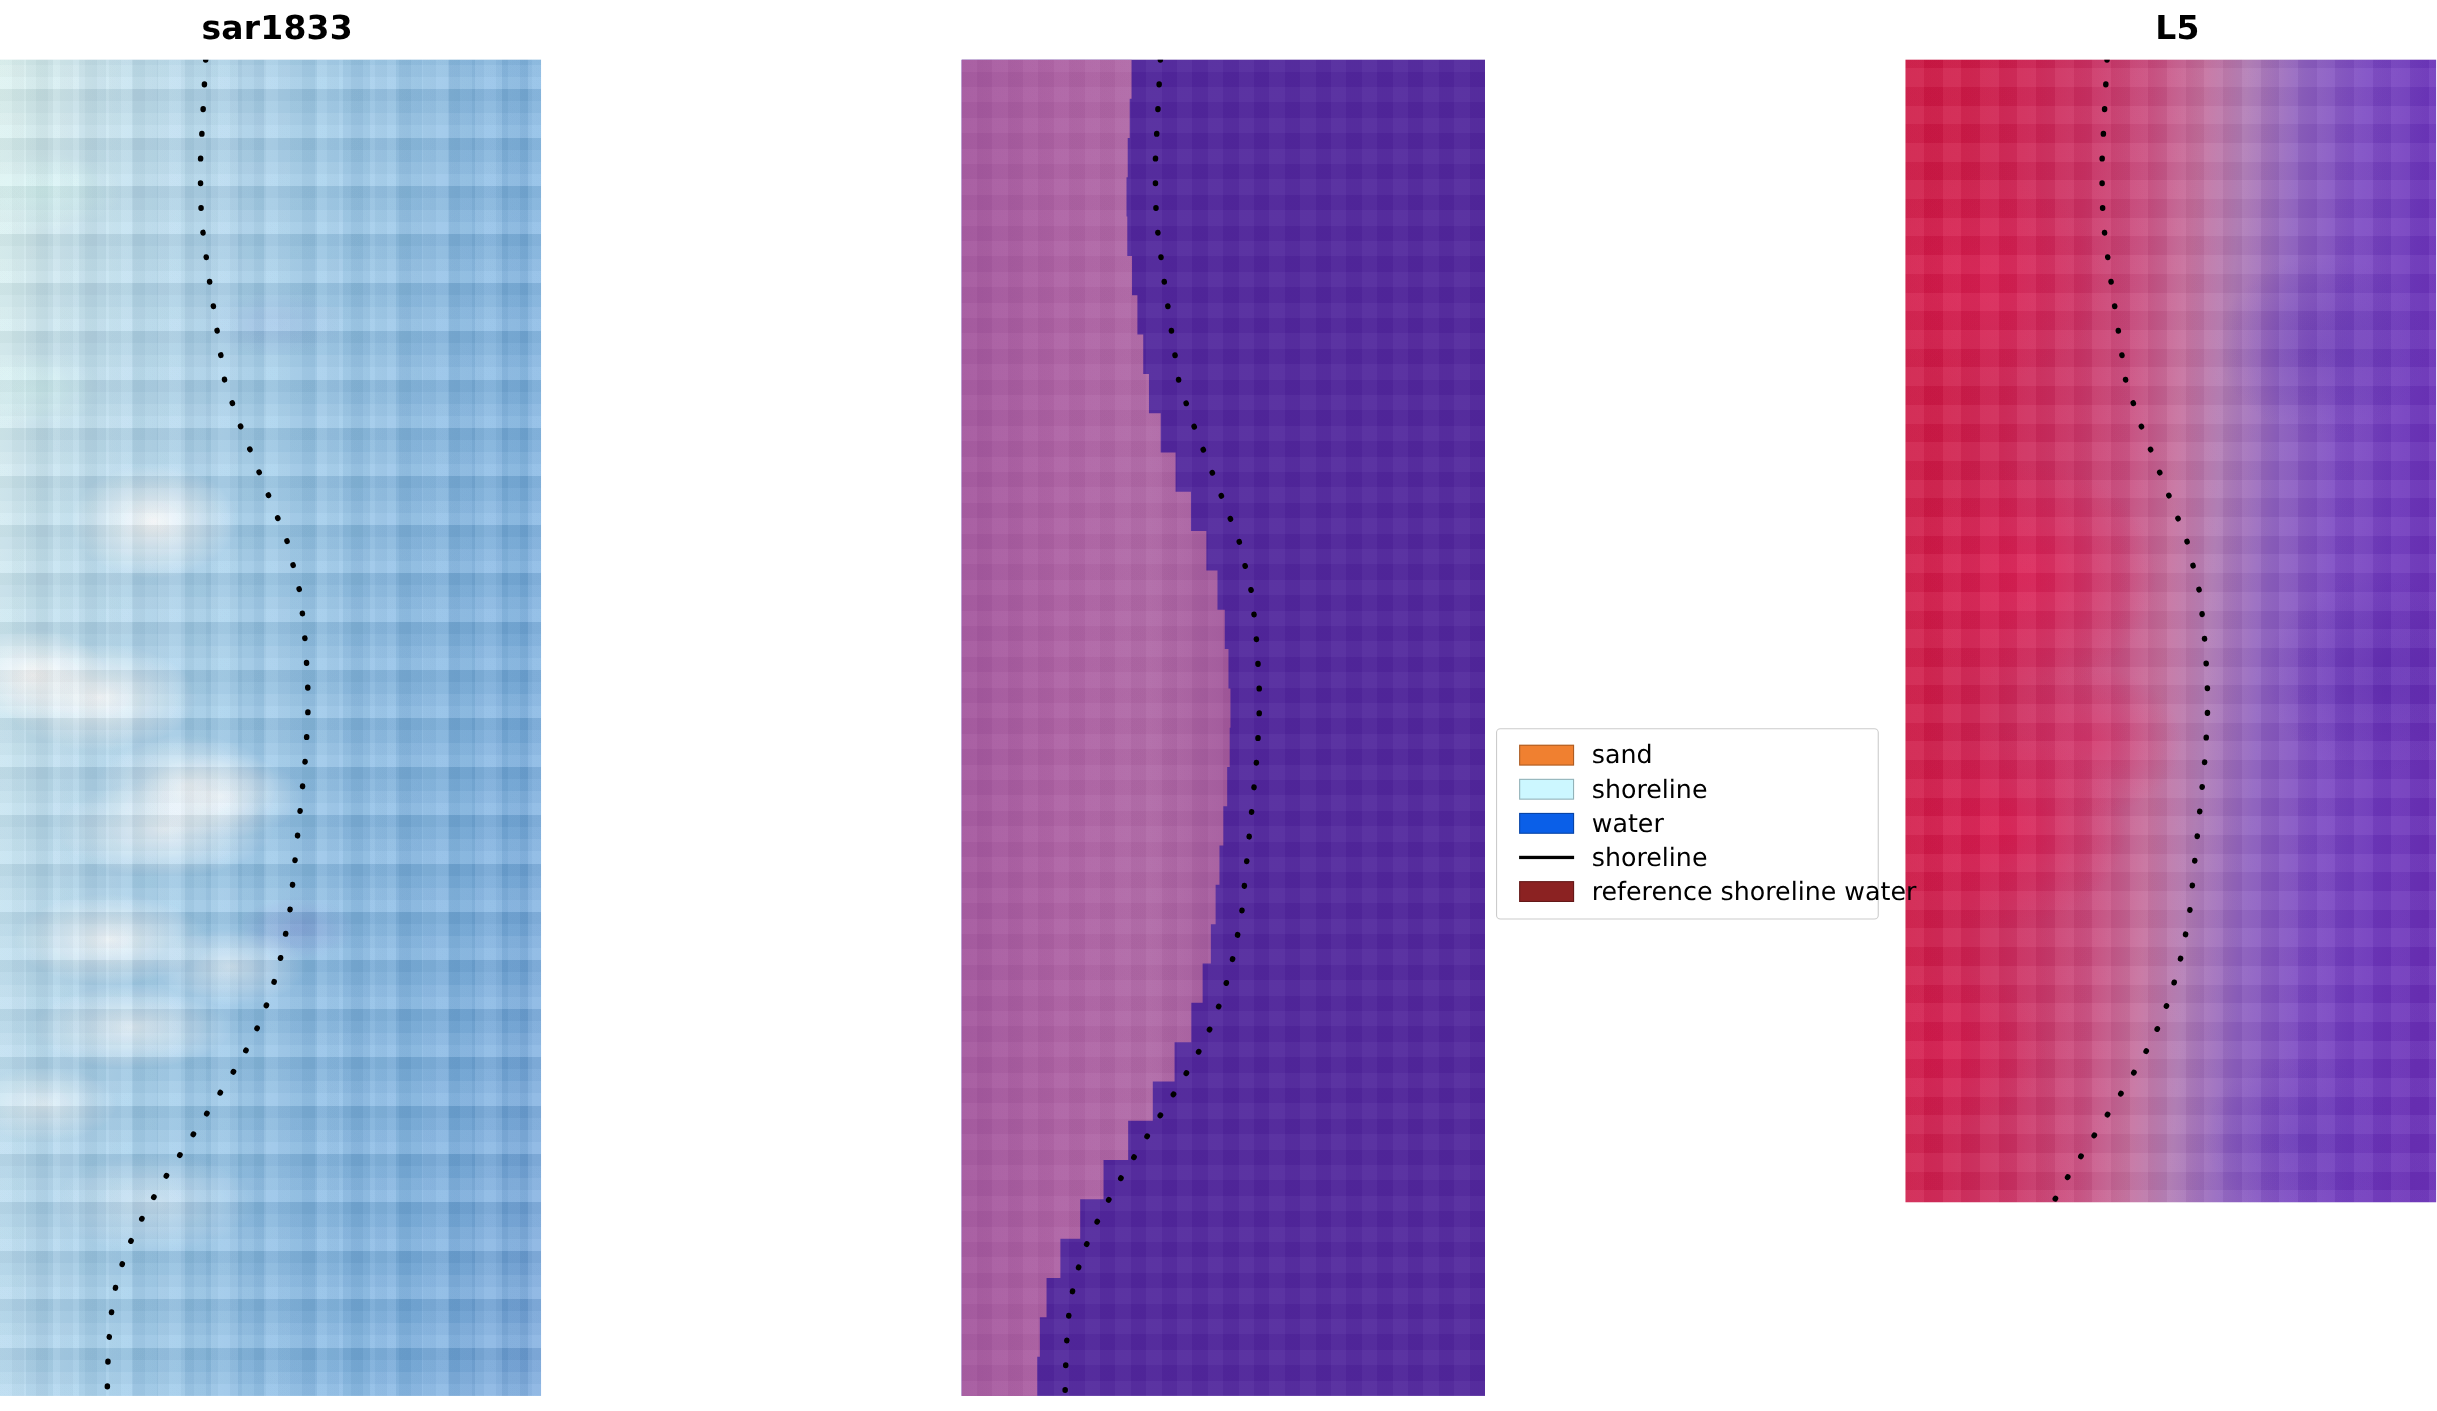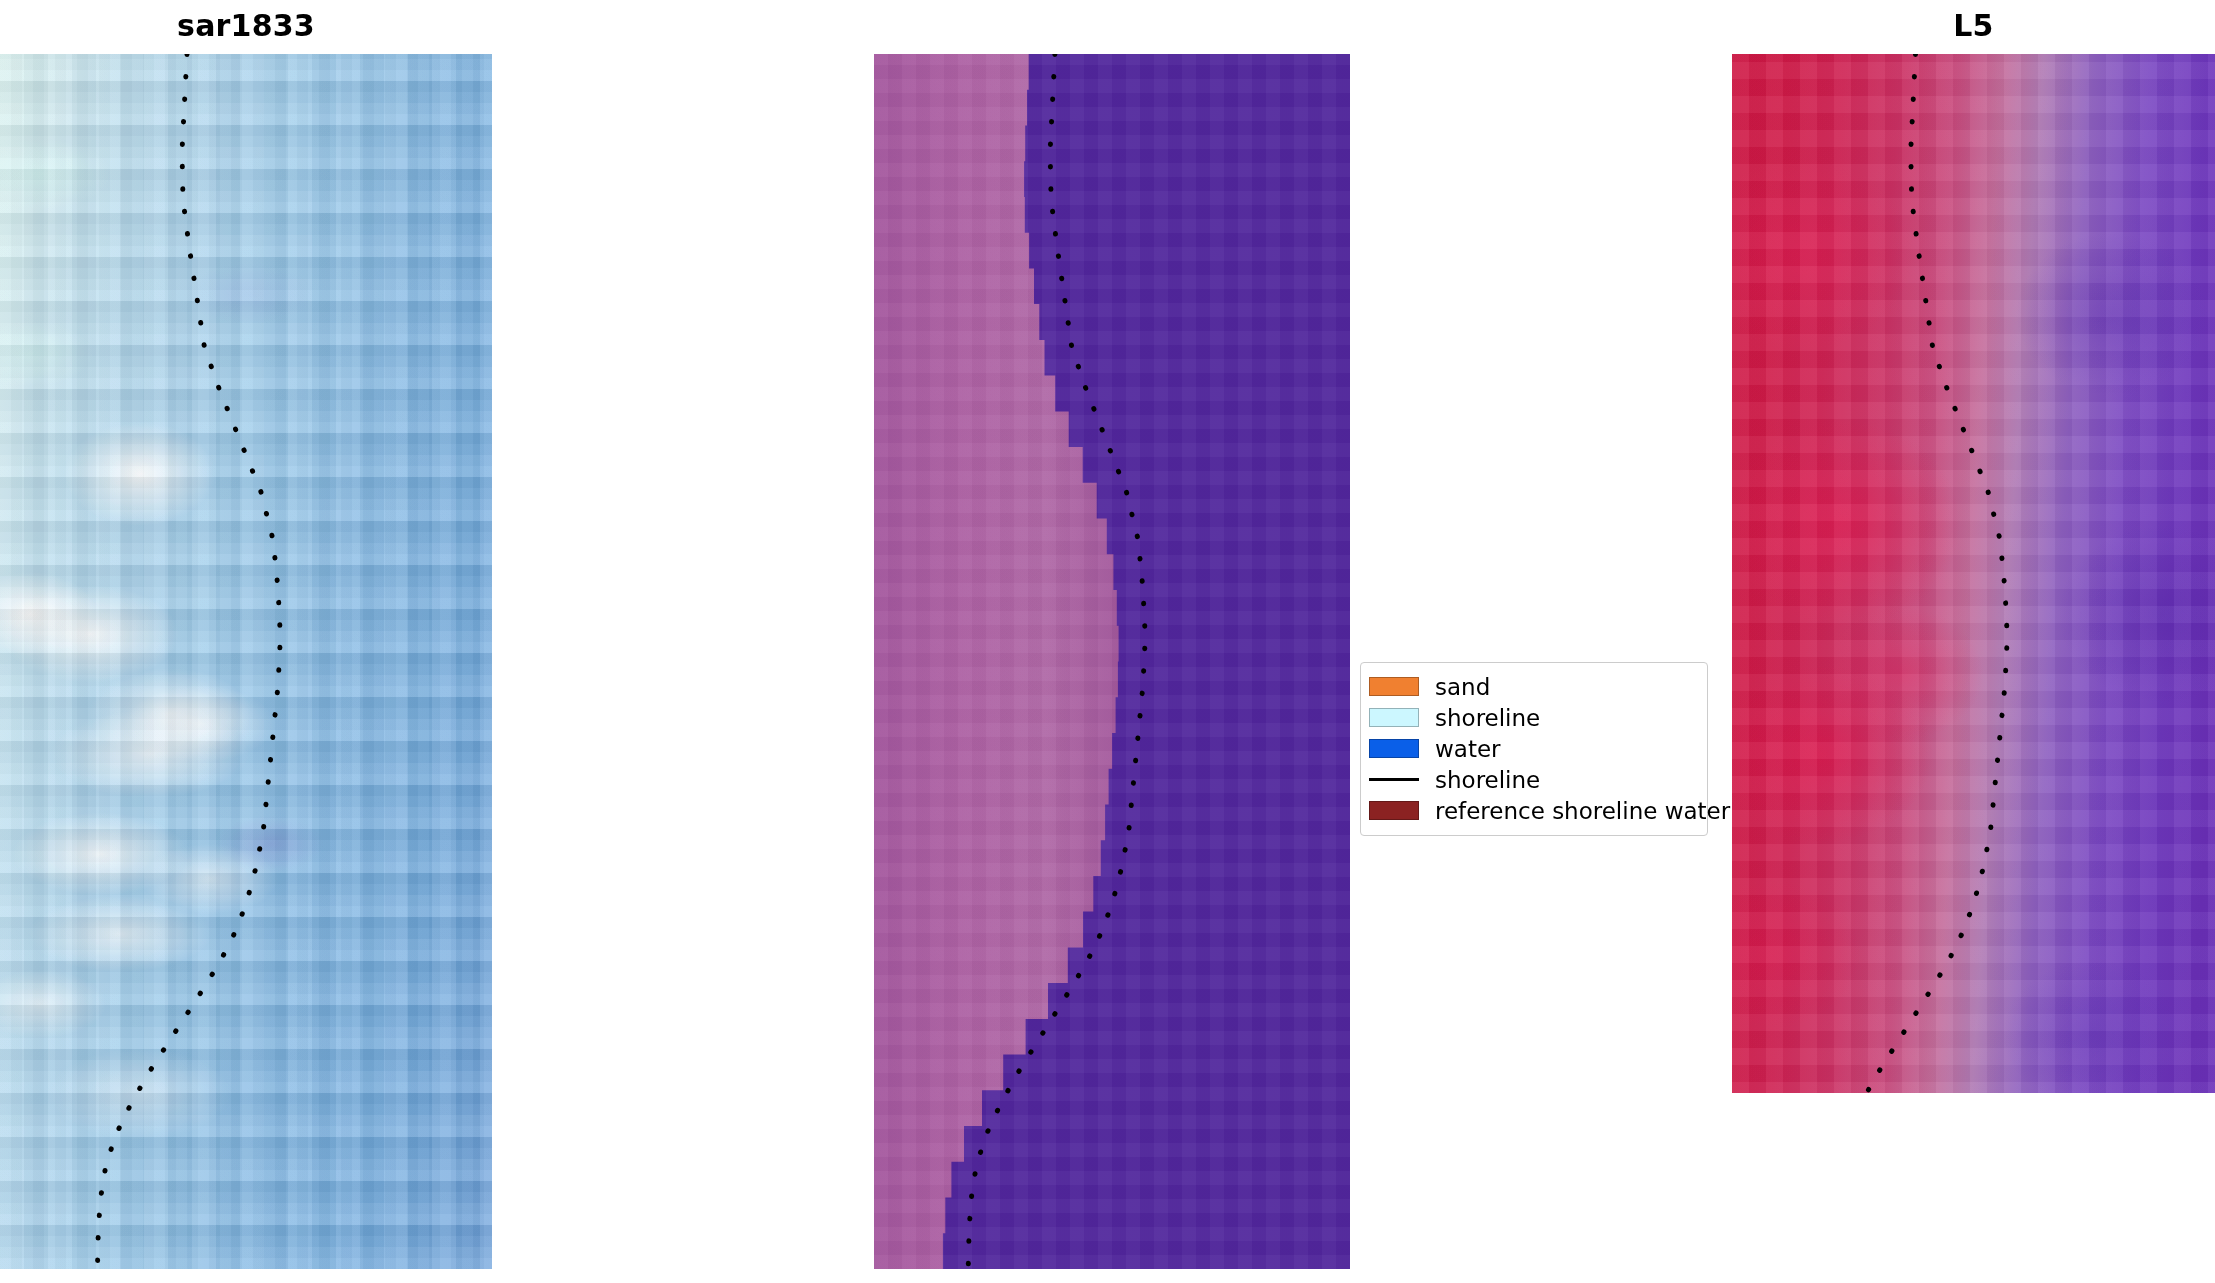--- a/index.html
+++ b/index.html
@@ -21,20 +21,21 @@
     left: 0; top: 0;
     width: 2215px;
     height: 1283px;
     background: #ffffff;
   }
 
   
   .panel {
     position: absolute;
     overflow: hidden;
+    padding-left: 12px;
   }
   .panel-title {
     position: absolute;
     top: 6px;
     left: 0;
     width: 100%;
     text-align: center;
     font-size: 30px;
     font-weight: bold;
     color: #000000;
@@ -166,21 +167,21 @@
 
   
   #legend {
     position: absolute;
     left: 1360px;
     top: 662px;
     width: 348px;
     background: #ffffff;
     border: 1px solid #cccccc;
     border-radius: 4px;
-    padding: 8px 12px 9px 8px;
+    padding: 8px 12px 9px 20px;
     box-sizing: border-box;
   }
   .legend-row {
     display: flex;
     align-items: center;
     height: 31px;
   }
   .legend-swatch {
     width: 50px;
     height: 19px;

